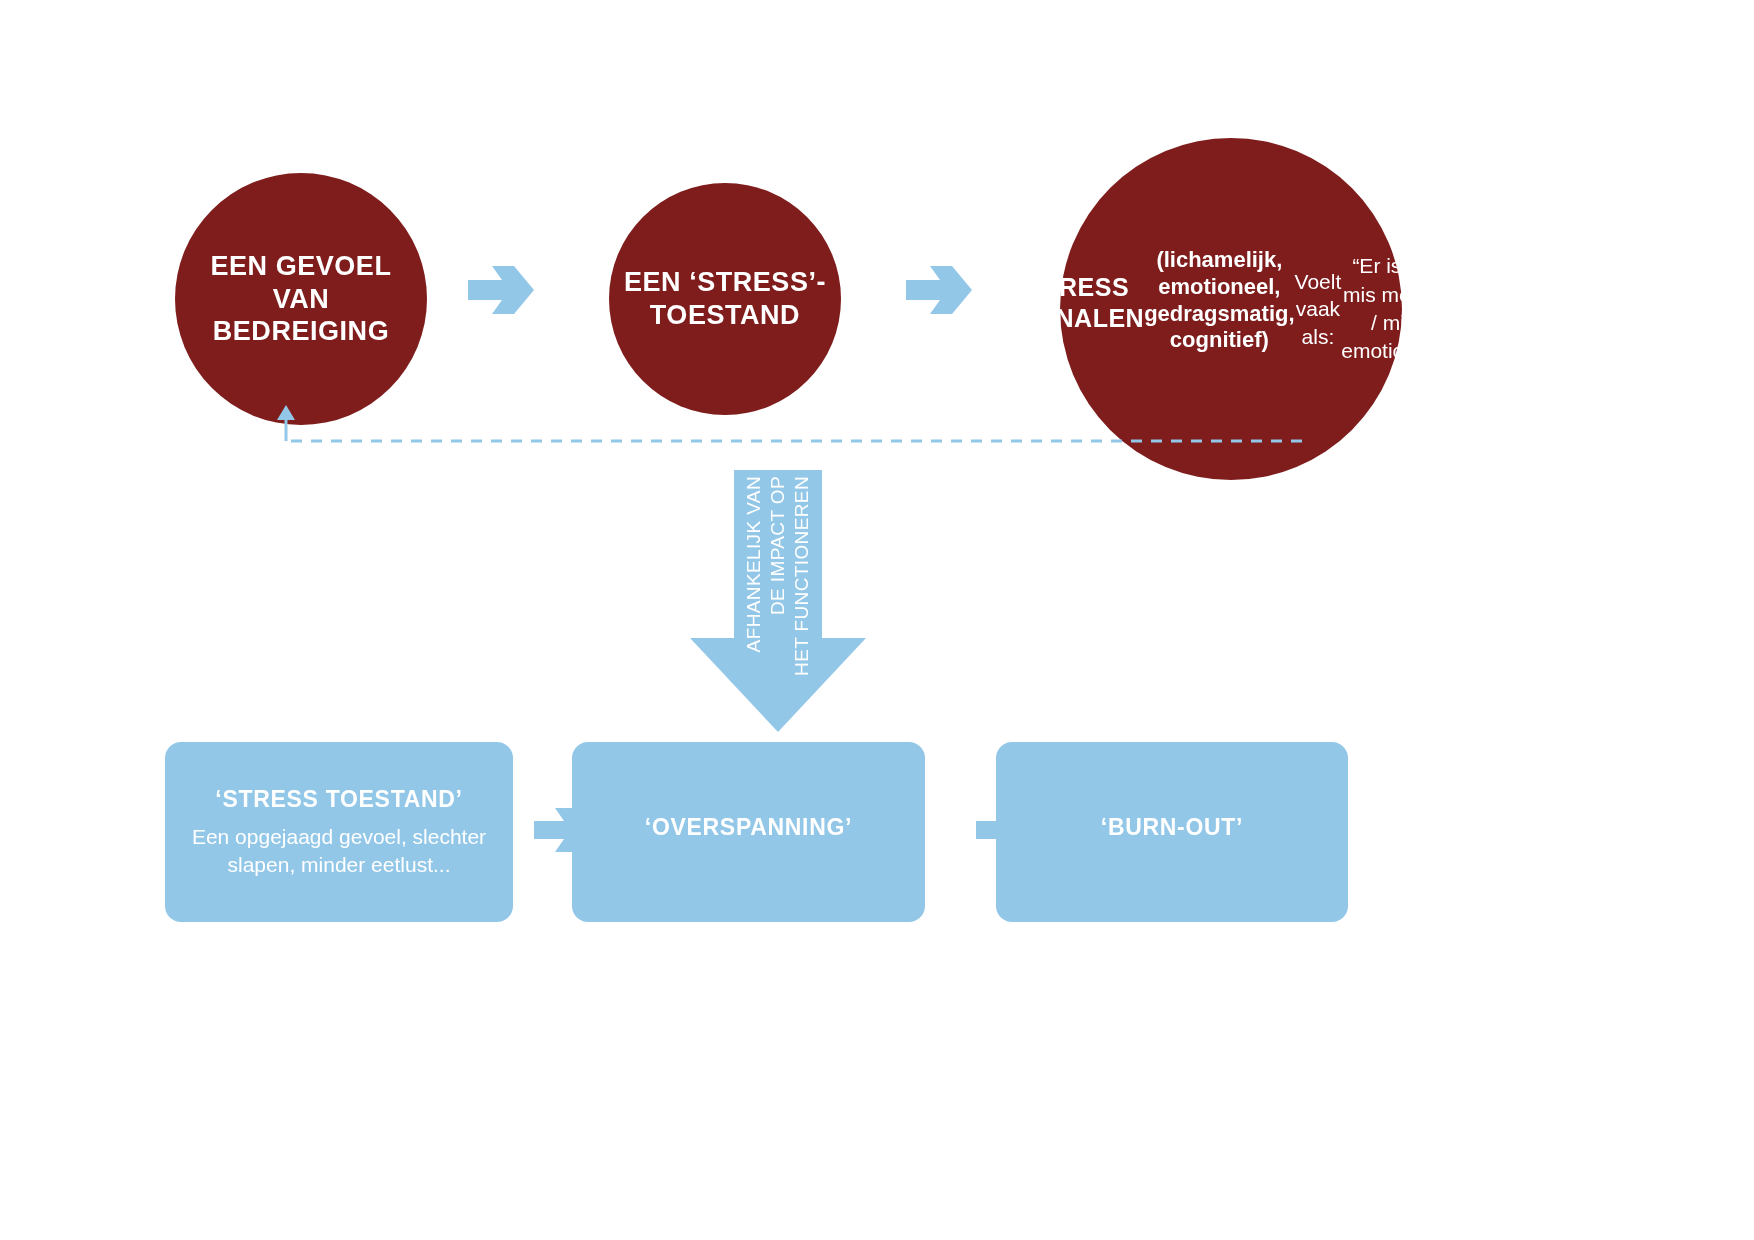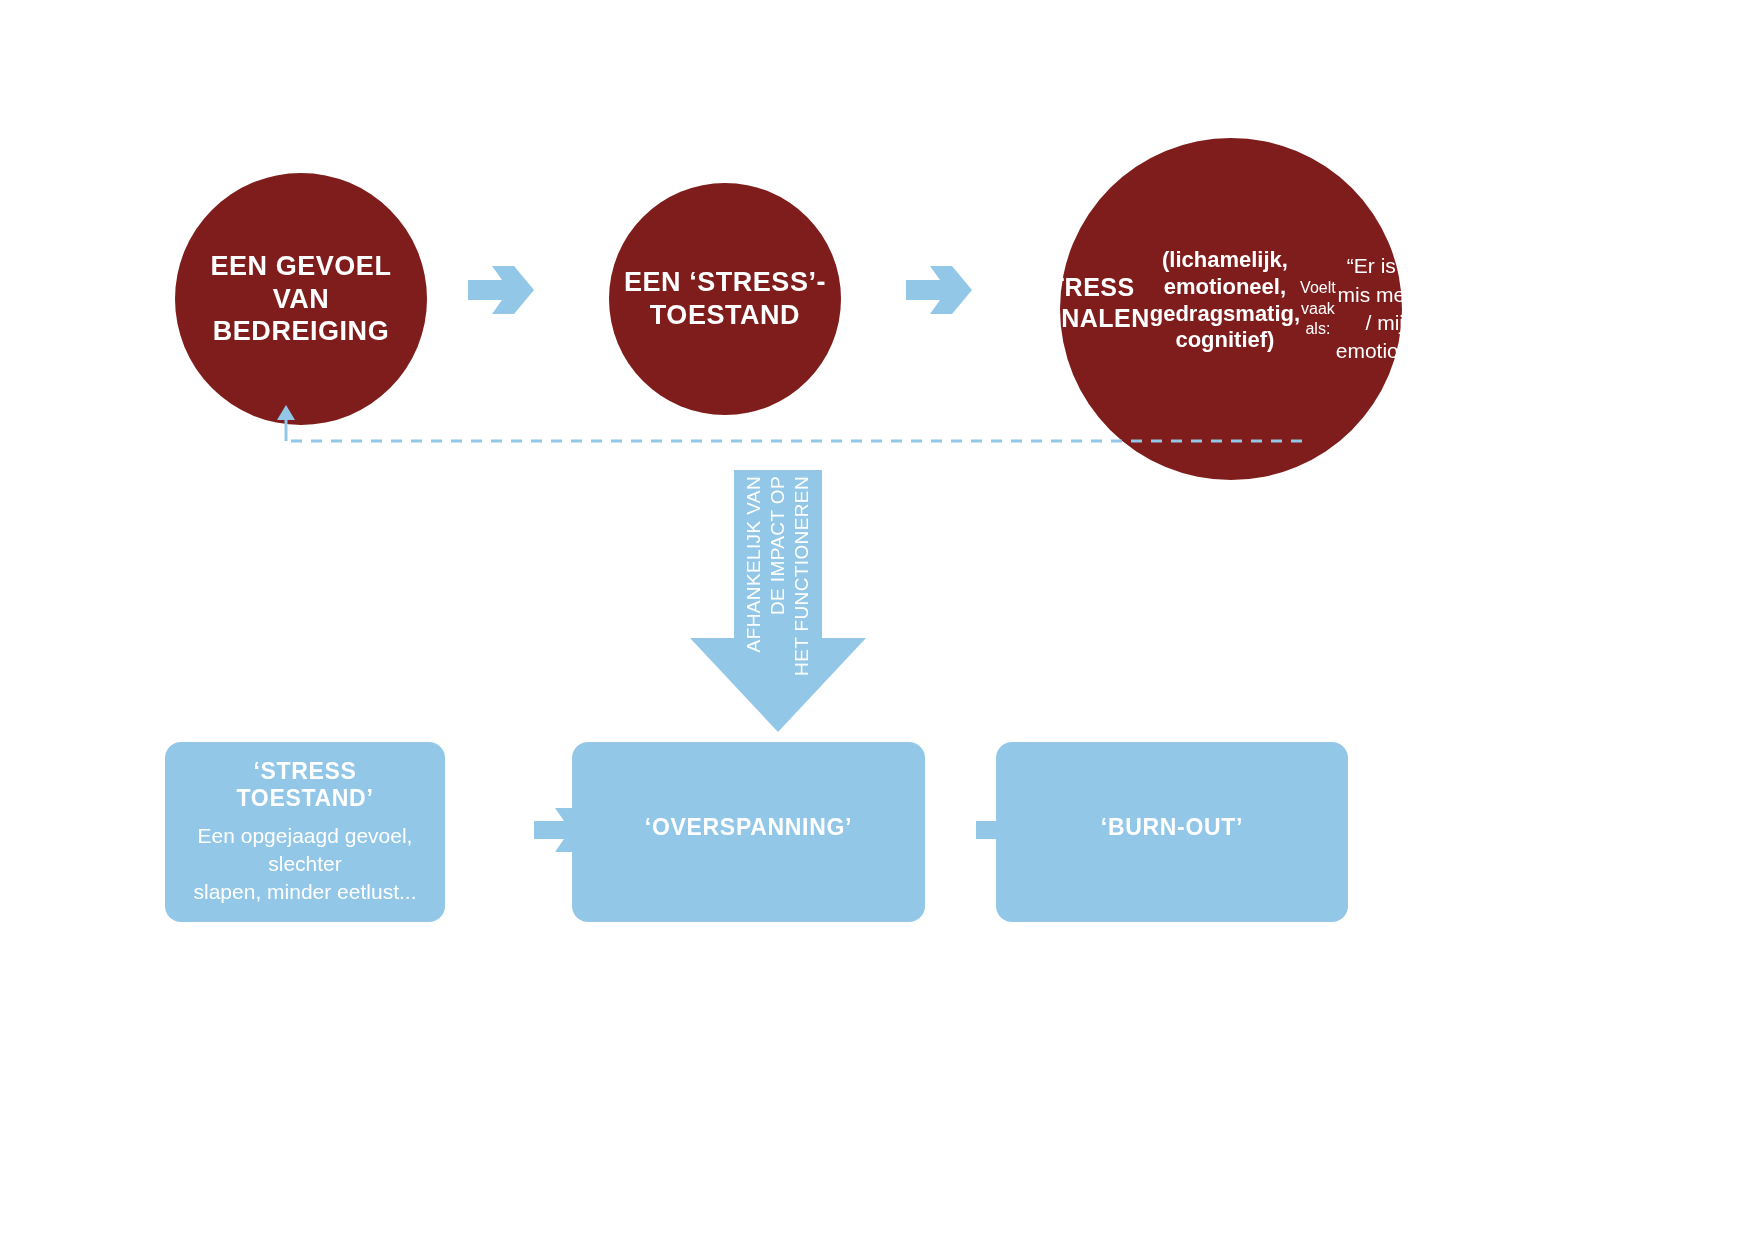--- a/index.html
+++ b/index.html
@@ -72,21 +72,21 @@
   }
   #circle-signals .circle-title {
     font-size: 25px;
     margin-bottom: 13px;
   }
   #circle-signals .circle-sub-bold {
     font-size: 22px;
     margin-bottom: 17px;
   }
   #circle-signals .line-feels {
-    font-size: 16px;
+    font-size: 21px;
   }
   #circle-signals .line-quote {
     font-size: 21px;
     line-height: 1.35;
   }
 
   
   .arrow-right {
     position: absolute;
     width: 66px;
@@ -161,21 +161,21 @@
     letter-spacing: 0.03em;
     margin-bottom: 10px;
     text-transform: uppercase;
   }
   .rbox-body {
     font-size: 21px;
     line-height: 1.33;
     font-weight: normal;
   }
 
-  #box-stress   { left: 165px;  top: 742px; width: 280px; height: 180px; }
+  #box-stress   { left: 165px;  top: 742px; width: 348px; height: 180px; }
   #box-over     { left: 572px;  top: 742px; width: 353px; height: 180px; }
   #box-burnout  { left: 996px; top: 742px; width: 352px; height: 180px; }
 </style>
 </head>
 <body>
 
 <div id="canvas">
 
   <div id="circle-threat" class="circle">
     <div class="circle-title">

